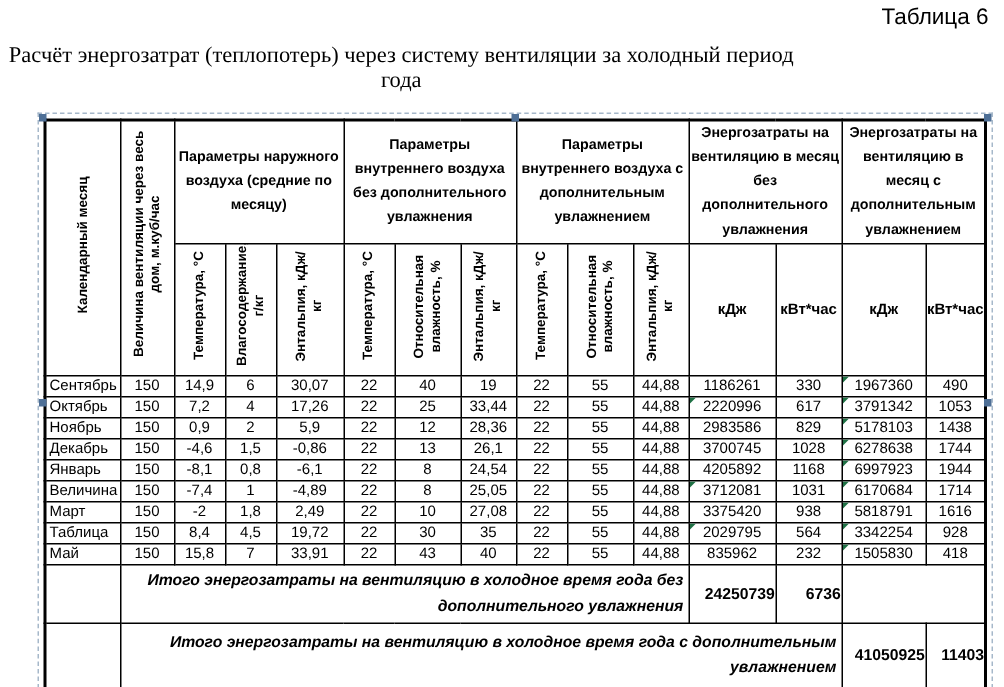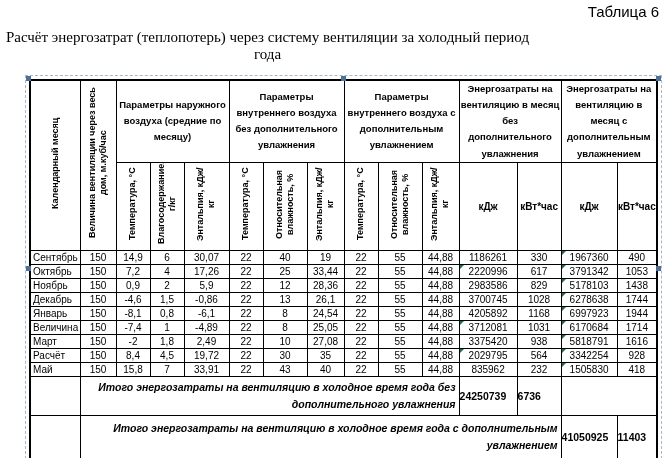--- a/index.html
+++ b/index.html
@@ -47,21 +47,21 @@
   th.unit { font-size:10px; font-weight:bold; text-align:center; height:87px;margin-left:19px; }
   td.month { font-size:10px; text-align:left; padding:0 0 0 2px; height:13px; white-space:nowrap; }
   td.num   { font-size:10px; text-align:center; height:13px; position:relative; white-space:nowrap; }
   .flag {
     position:absolute; left:0; top:0; width:0; height:0;
     border-top:4px solid #1f7145; border-right:4px solid transparent;
   }
   td.total-label {
     font-size:10.5px; font-weight:bold; text-align:right; padding:1px 3px 1px 1px; line-height:1.55;font-style:italic;
   }
-  td.total-val { font-size:10.5px; font-weight:bold; text-align:left;margin-top:23px; }
+  td.total-val { font-size:10.5px; font-weight:bold; text-align:right;margin-top:23px; }
   tr.total1 td { height:36px; }
   tr.total2 td { height:40px; }
 </style>
 </head>
 <body>
 
 <div class="doc-title">Таблица 6</div>
 <div class="caption">Расчёт энергозатрат (теплопотерь) через систему вентиляции за холодный период года</div>
 
 <div class="table-object">
@@ -227,21 +227,21 @@
           <td class="num">27,08</td>
           <td class="num">22</td>
           <td class="num">55</td>
           <td class="num">44,88</td>
           <td class="num">3375420</td>
           <td class="num">938</td>
           <td class="num">5818791<span class="flag"></span></td>
           <td class="num">1616</td>
         </tr>
         <tr>
-          <td class="month">Расчёт</td>
+          <td class="month">Таблица</td>
           <td class="num">150</td>
           <td class="num">8,4</td>
           <td class="num">4,5</td>
           <td class="num">19,72</td>
           <td class="num">22</td>
           <td class="num">30</td>
           <td class="num">35</td>
           <td class="num">22</td>
           <td class="num">55</td>
           <td class="num">44,88</td>

